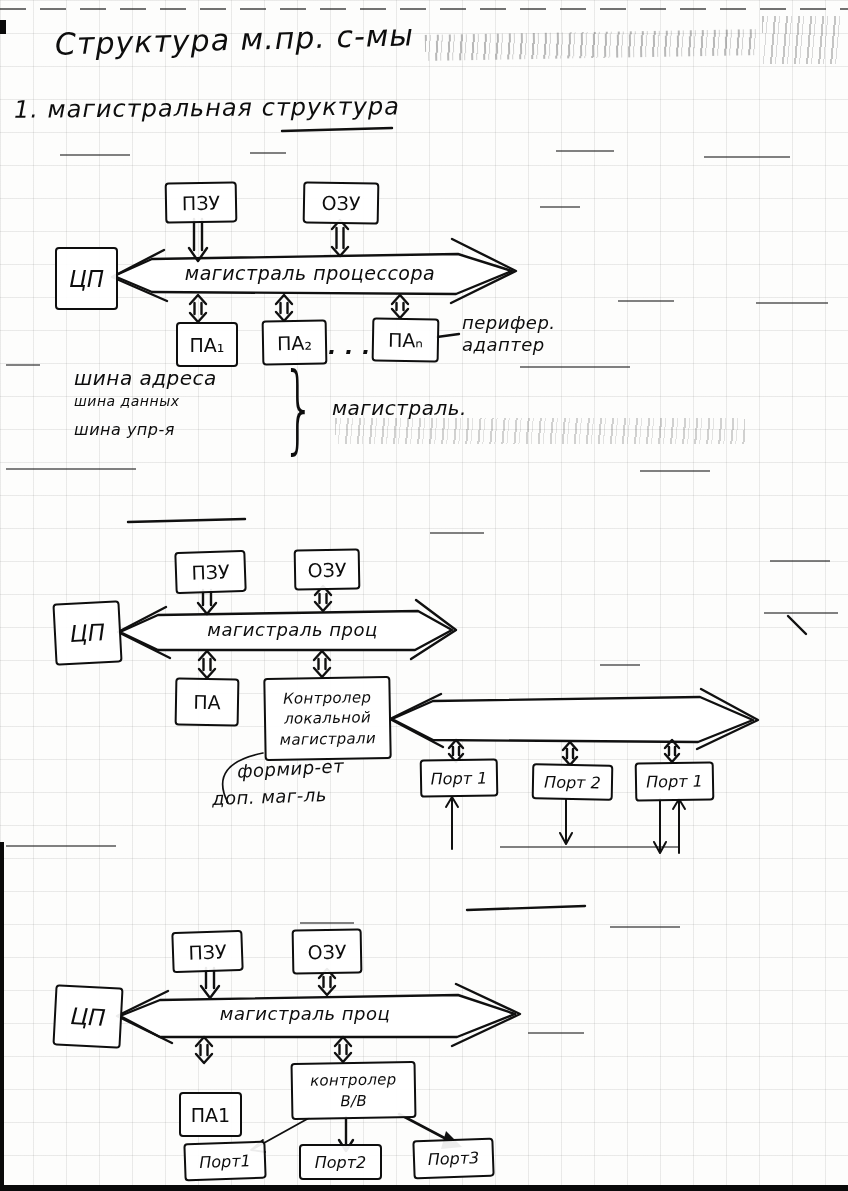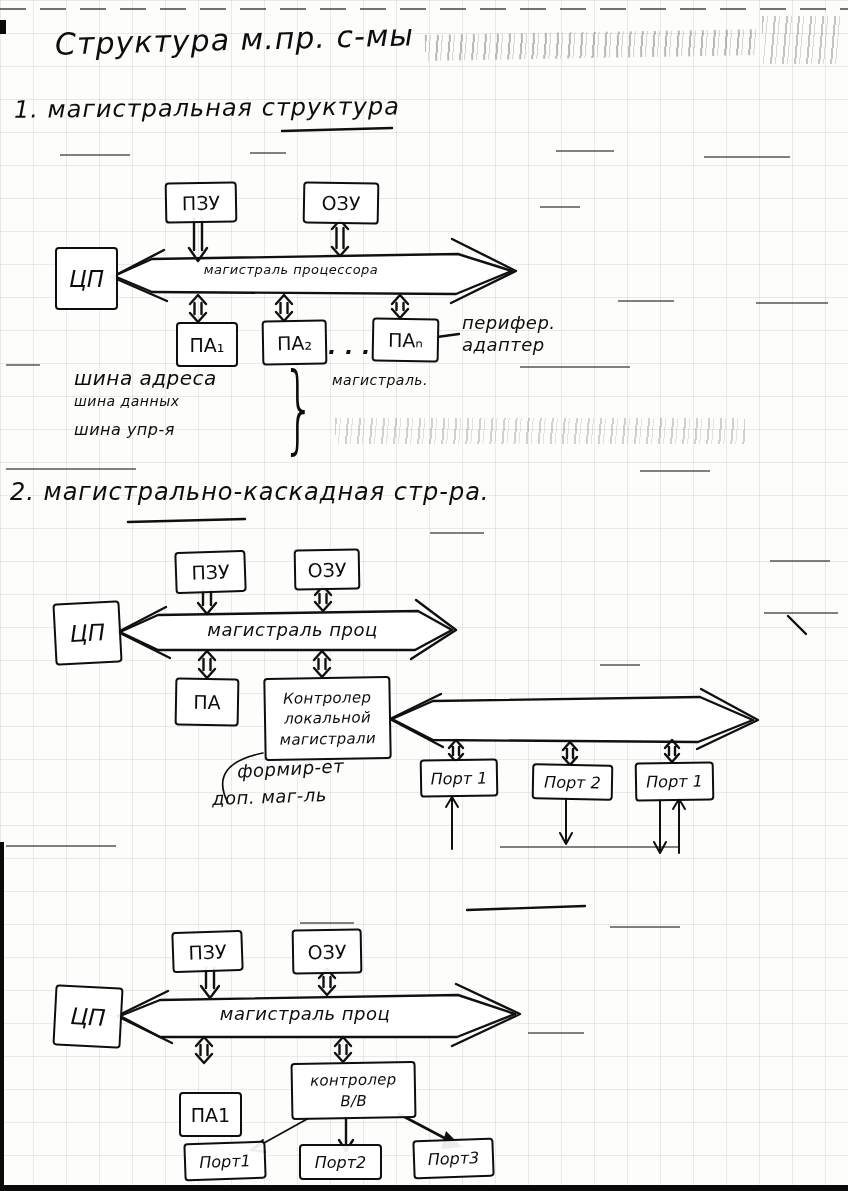--- a/index.html
+++ b/index.html
@@ -183,41 +183,40 @@
 
   <div class="box" style="left:165px;top:182px;width:68px;height:37px;transform:rotate(-1deg)">
       <span>ПЗУ</span>
     </div>
   <div class="box" style="left:303px;top:182px;width:72px;height:38px;transform:rotate(1deg)">
       <span>ОЗУ</span>
     </div>
   <div class="box cursive" style="left:55px;top:247px;width:59px;height:59px;font-size:23px">
       <span>ЦП</span>
     </div>
-  <div class="txt buslab" style="left:156px;top:262px;width:270px;font-size:13px">магистраль процессора</div>
+  <div class="txt buslab" style="left:175px;top:262px;width:270px;font-size:19px">магистраль процессора</div>
   <div class="box" style="left:176px;top:322px;width:58px;height:41px">
       <span>ПА₁</span>
     </div>
   <div class="box" style="left:262px;top:320px;width:61px;height:41px;transform:rotate(-1deg)">
       <span>ПА₂</span>
     </div>
   <div class="txt" style="left:328px;top:334px;font-size:22px;font-weight:bold">. . .</div>
   <div class="box" style="left:372px;top:318px;width:63px;height:40px;transform:rotate(1deg)">
       <span>ПАₙ</span>
     </div>
   <div class="txt note" style="left:462px;top:312px">перифер.</div>
   <div class="txt note" style="left:462px;top:334px">адаптер</div>
 
   <div class="txt" style="left:74px;top:366px;font-size:20px">шина адреса</div>
   <div class="txt" style="left:74px;top:393px;font-size:14px">шина данных</div>
   <div class="txt" style="left:74px;top:420px;font-size:16px">шина упр-я</div>
   <div class="brace" style="left:282px;top:358px">}</div>
-  <div class="txt" style="left:332px;top:372px;font-size:14px">магистраль.</div>
-
-  <div class="txt heading" style="left:10px;top:478px">2. магистрально-каскадная стр-ра.</div>
+  <div class="txt" style="left:332px;top:396px;font-size:20px">магистраль.</div>
+
 
   <div class="box" style="left:175px;top:551px;width:67px;height:38px;transform:rotate(-2deg)">
       <span>ПЗУ</span>
     </div>
   <div class="box" style="left:294px;top:549px;width:62px;height:37px;transform:rotate(-1deg)">
       <span>ОЗУ</span>
     </div>
   <div class="box cursive" style="left:54px;top:602px;width:63px;height:58px;font-size:23px;transform:rotate(-3deg)">
       <span>ЦП</span>
     </div>

